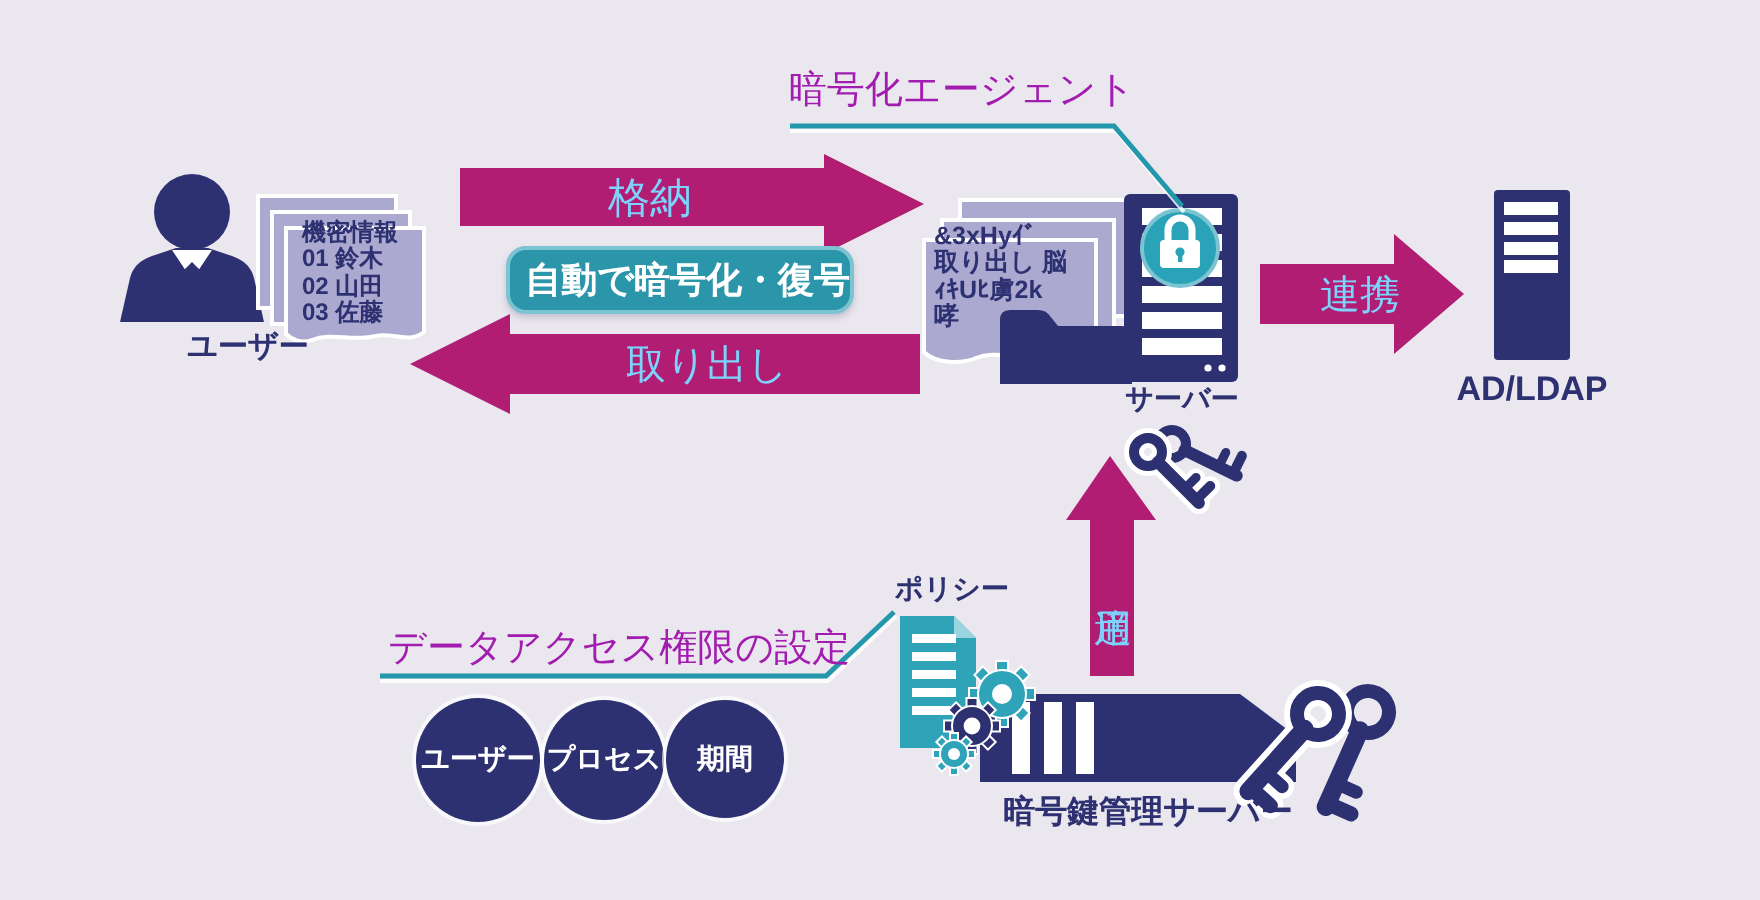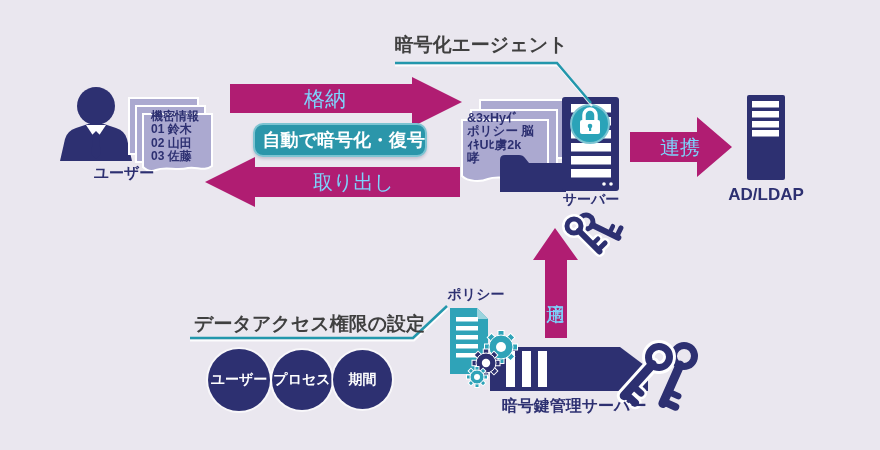--- a/index.html
+++ b/index.html
@@ -31,21 +31,21 @@
   .pill{position:absolute;left:253px;top:123px;width:174px;height:34px;z-index:3;
     background:#2B96AA;border:2px solid #7CC4D2;border-radius:10px;
     display:flex;align-items:center;justify-content:flex-end;
     box-shadow:0 2px 3px rgba(40,30,70,.18);}
   .pill span{color:#fff;font-weight:bold;font-size:18px;white-space:nowrap;}
   
   svg.icons{position:absolute;left:0;top:0;z-index:4;pointer-events:none;}
   svg.lines{position:absolute;left:0;top:0;z-index:5;pointer-events:none;}
   
   .lbl{position:absolute;color:#2D3071;z-index:6;text-align:center;white-space:nowrap;}
-  .lbl.teal{color:#404040;font-weight:bold;}
+  .lbl.teal{color:#a21caf;font-weight:normal;}
   .lbl.agent{left:393px;top:32px;width:176px;font-size:19px;}
   .lbl.user-lbl{left:62px;top:164px;width:124px;font-size:15px;font-weight:bold;}
   .lbl.server-lbl{left:559px;top:191px;width:64px;font-size:14px;font-weight:bold;}
   .lbl.adldap-lbl{left:724px;top:185px;width:84px;font-size:17px;font-weight:600;}
   .lbl.policy-lbl{left:442px;top:286px;width:68px;font-size:14px;font-weight:bold;}
   .lbl.settings{left:194px;top:311px;width:240px;font-size:19px;text-align:left;}
   .lbl.keysrv-lbl{left:490px;top:396px;width:168px;font-size:16px;font-weight:bold;}
   .doc-text{position:absolute;z-index:6;color:#2D3071;font-weight:bold;}
   .doc-text.conf{left:151px;top:110px;font-size:12px;line-height:13.4px;}
   .doc-text.enc{left:467px;top:112px;font-size:12.5px;line-height:13.4px;}
@@ -255,21 +255,21 @@
 
   <div class="doc-text conf">
     <div>機密情報</div>
     <div>01 鈴木</div>
     <div>02 山田</div>
     <div>03 佐藤</div>
   </div>
 
   <div class="doc-text enc">
     <div>&amp;3xHyｲﾞ</div>
-    <div>ポリシー 脳</div>
+    <div>取り出し 脳</div>
     <div>ｨｷUﾋ虜2k</div>
     <div>哮</div>
   </div>
 
   <div class="lbl server-lbl">サーバー</div>
   <div class="lbl adldap-lbl">AD/LDAP</div>
   <div class="lbl policy-lbl">ポリシー</div>
   <div class="lbl teal settings">データアクセス権限の設定</div>
   <div class="lbl keysrv-lbl">暗号鍵管理サーバー</div>
 

